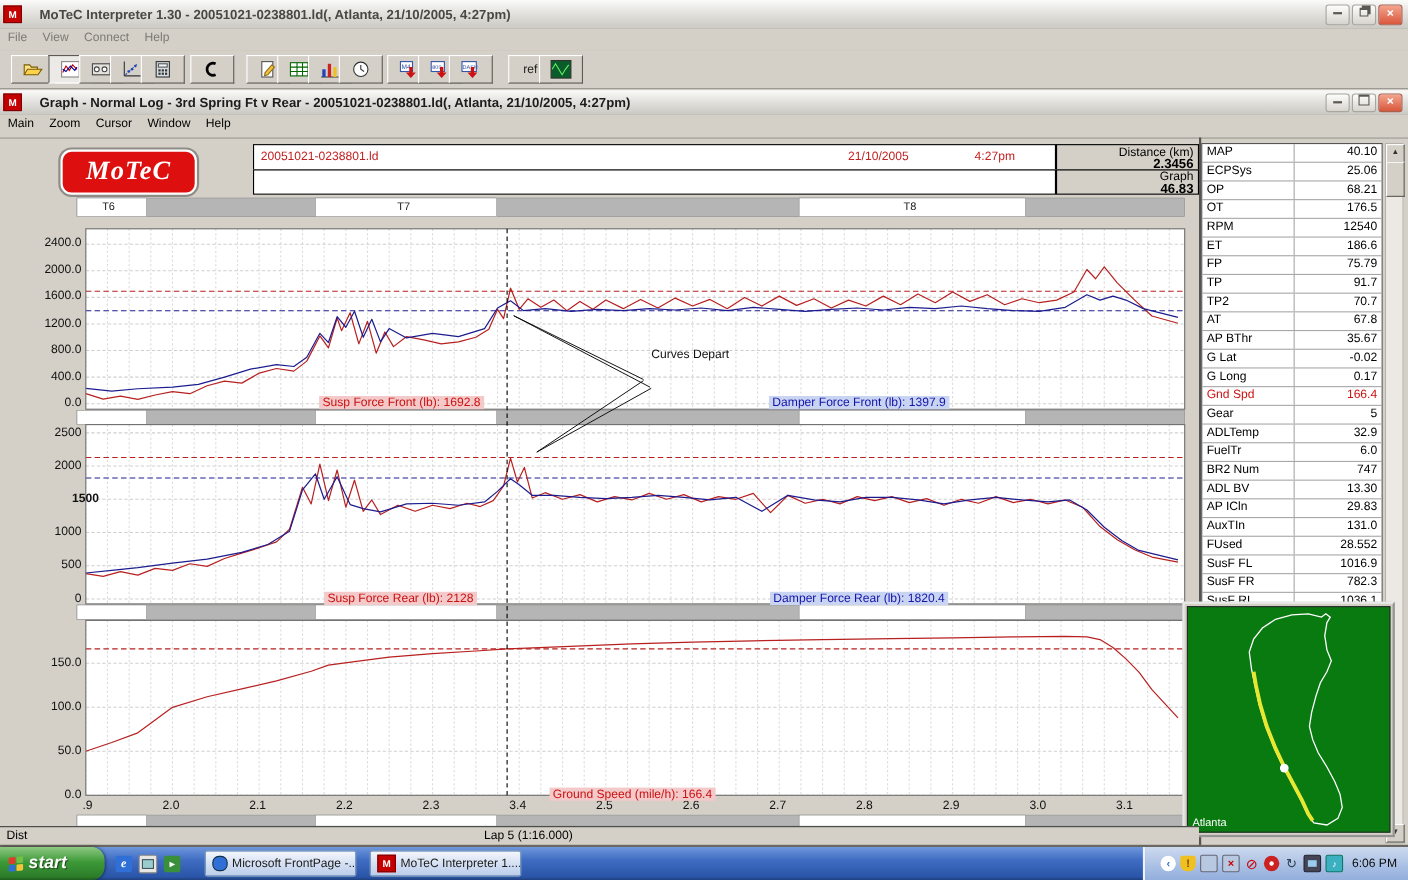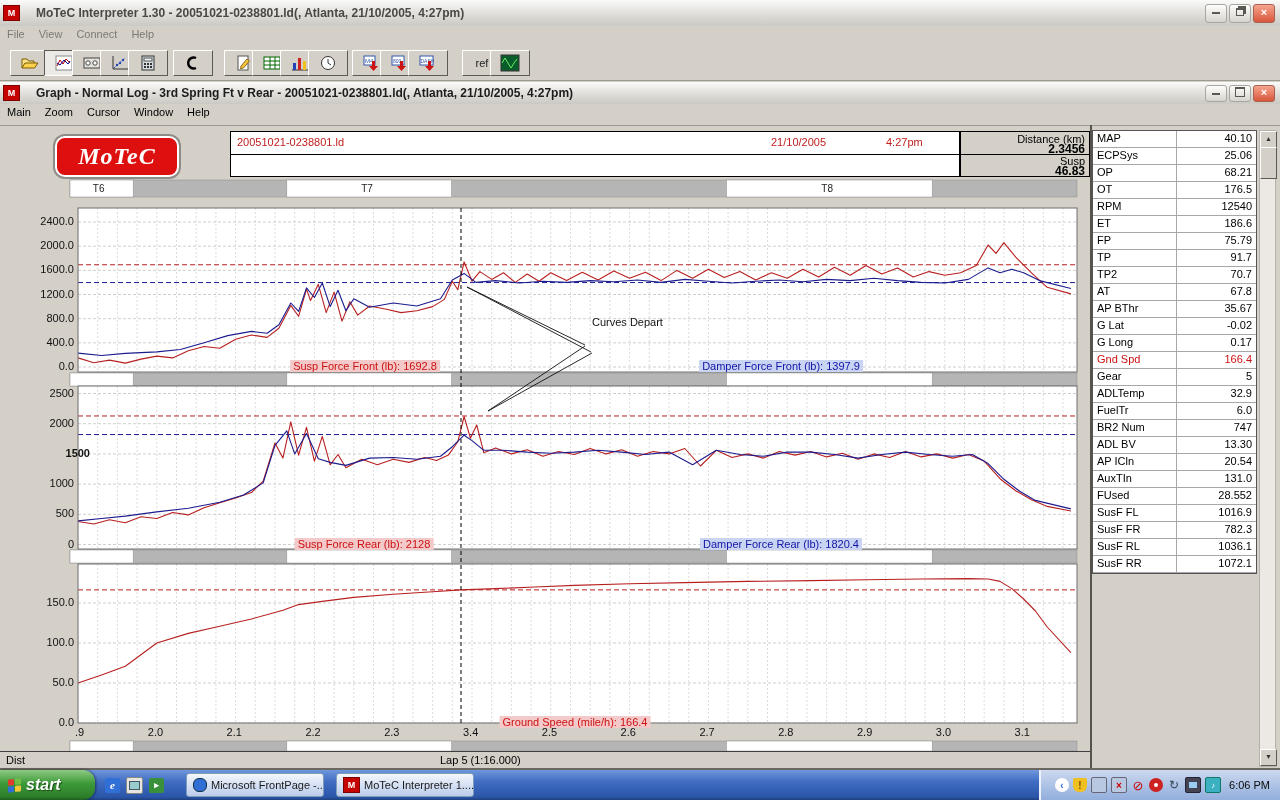--- a/index.html
+++ b/index.html
@@ -242,21 +242,21 @@
     <span class="hdr-red abs" style="left:6px;top:4px;">20051021-0238801.ld</span>
     <span class="hdr-red abs" style="left:540px;top:4px;">21/10/2005</span>
     <span class="hdr-red abs" style="left:655px;top:4px;">4:27pm</span>
   </div>
   <div class="hdr-box" style="left:230px;top:154px;width:730px;height:23px;background:#fff;"></div>
   <div class="hdr-box" style="left:960px;top:131px;width:130px;height:24px;background:#d4d0c8;">
     <span class="hdr-kv" style="top:1px;">Distance (km)</span>
     <span class="hdr-kv" style="top:10px;font-weight:bold;font-size:12px;">2.3456</span>
   </div>
   <div class="hdr-box" style="left:960px;top:154px;width:130px;height:23px;background:#d4d0c8;">
-    <span class="hdr-kv" style="top:0px;">Susp</span>
+    <span class="hdr-kv" style="top:0px;">Graph</span>
     <span class="hdr-kv" style="top:9px;font-weight:bold;font-size:12px;">46.83</span>
   </div>
 
   <svg id="chart-svg" class="abs" style="left:0;top:130px;" width="1090" height="640">
       <rect x="70" y="50" width="1007" height="17" fill="#b5b5b5" stroke="#8c8c8c" stroke-width="0.5"></rect>
       <rect x="70" y="50" width="63.16000000000005" height="17" fill="#ffffff" stroke="#8c8c8c" stroke-width="0.5"></rect>
       <rect x="286.8200000000001" y="50" width="164.69200000000006" height="17" fill="#ffffff" stroke="#8c8c8c" stroke-width="0.5"></rect>
       <rect x="726.524" y="50" width="205.668" height="17" fill="#ffffff" stroke="#8c8c8c" stroke-width="0.5"></rect>
       <rect x="70" y="243" width="1007" height="13" fill="#b5b5b5" stroke="#8c8c8c" stroke-width="0.5"></rect>
       <rect x="70" y="243" width="63.16000000000005" height="13" fill="#ffffff" stroke="#8c8c8c" stroke-width="0.5"></rect>
@@ -581,21 +581,21 @@
       <div class="chan-row">
         <span class="chan-name">BR2 Num</span>
         <span class="chan-val">747</span>
       </div>
       <div class="chan-row">
         <span class="chan-name">ADL BV</span>
         <span class="chan-val">13.30</span>
       </div>
       <div class="chan-row">
         <span class="chan-name">AP ICln</span>
-        <span class="chan-val">20.54</span>
+        <span class="chan-val">29.83</span>
       </div>
       <div class="chan-row">
         <span class="chan-name">AuxTIn</span>
         <span class="chan-val">131.0</span>
       </div>
       <div class="chan-row">
         <span class="chan-name">FUsed</span>
         <span class="chan-val">28.552</span>
       </div>
       <div class="chan-row">
@@ -615,20 +615,30 @@
         <span class="chan-val">1072.1</span>
       </div>
     </div>
   <div id="v-scroll">
     <span class="sb-btn" style="top:0;">▲</span>
     <span class="sb-thumb"></span>
     <span class="sb-btn" style="bottom:0;">▼</span>
   </div>
   <div id="panel-divider"></div>
 
+  <div id="track-map">
+    <div class="map-inner">
+      <svg width="100%" height="100%" viewBox="0 0 184 203">
+        <polygon points="58,55 56,40 60,28 68,18 80,10 95,6 110,5 122,8 126,5 130,8 127,13 125,25 127,38 131,48 127,58 121,68 117,80 113,95 111,108 114,120 119,132 127,145 134,158 139,170 141,182 137,192 127,198 115,196 109,188 103,175 95,160 87,145 79,128 71,108 65,88 61,70" fill="none" stroke="#ffffff" stroke-width="1.2"></polygon>
+        <polyline points="60,58 62,70 66,88 72,108 80,128 88,145 96,160 104,175 110,188 114,194" fill="none" stroke="#e8e832" stroke-width="3.5"></polyline>
+        <circle cx="88" cy="146" r="4" fill="#ffffff"></circle>
+      </svg>
+      <div id="map-label">Atlanta</div>
+    </div>
+  </div>
 
   <div id="status-row">
     <span id="status-dist">Dist</span>
     <span id="status-lap">Lap 5 (1:16.000)</span>
   </div>
   <div id="bottom-line"></div>
 
   <div id="taskbar">
     <div id="start-btn">
       <span class="win-flag">

